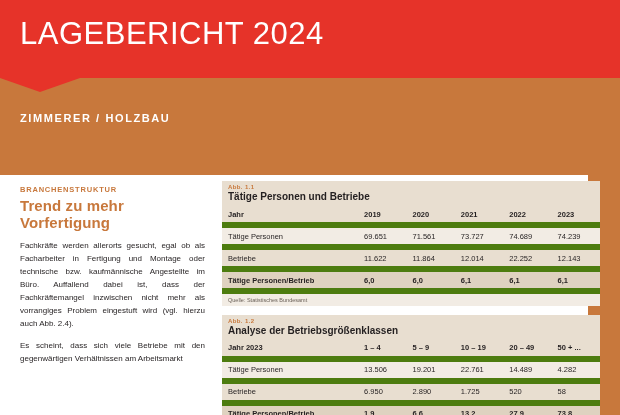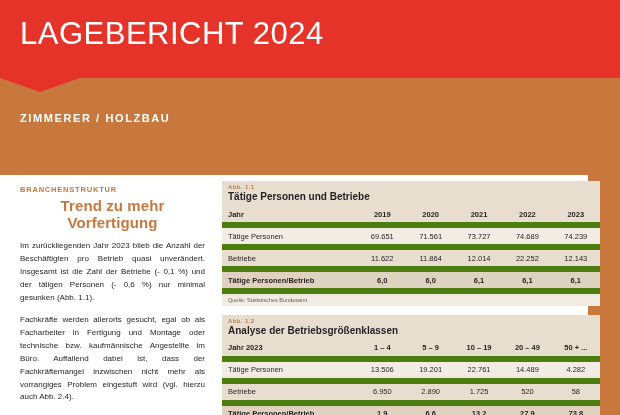--- a/index.html
+++ b/index.html
@@ -73,21 +73,20 @@
     letter-spacing: 0.8px;
     color: #c8783c;
     margin-bottom: 3px;
   }
   .headline {
     font-size: 15px;
     font-weight: bold;
     color: #c8783c;
     margin-bottom: 9px;
     letter-spacing: 0.1px;
-    text-align: center;
   }
   .para {
     font-size: 8px;
     line-height: 1.62;
     color: #231f20;
     margin-bottom: 9px;
     text-align: justify;
   }
   
   .col-right {
@@ -121,21 +120,21 @@
     font-size: 7.5px;
     color: #231f20;
     padding: 3.5px 6px;
     text-align: left;
     border-bottom: 6px solid #4d7c0f;
   }
   tr.row-head td { font-weight: bold; background: #e8ded0; }
   tr.row-a td { background: #f2ece4; }
   tr.row-b td { background: #e8ded0; }
   tr.row-c td { background: #dfd2c0; font-weight: bold; }
-  td.c { text-align: center; }
+  td.c { text-align: left; }
   .source {
     background: #f2ece4;
     font-size: 5.5px;
     color: #6b6158;
     padding: 2.5px 6px 3px 6px;
   }
   .col0 { width: 36%; }
   .coln { width: 12.8%; }
 </style>
 </head>
@@ -153,21 +152,20 @@
     <polygon points="0,0 620,0 620,8 80,8 40,22 0,8" fill="#e63329"></polygon>
   </svg>
 
   <div class="subtitle">ZIMMERER / HOLZBAU</div>
 
   <div class="content">
 
     <div class="col-left">
       <div class="kicker">BRANCHENSTRUKTUR</div>
       <div class="headline">Trend zu mehr Vorfertigung</div>
-      <p class="para">Im zurückliegenden Jahr 2023 blieb die Anzahl der Beschäftigten pro Betrieb quasi unverändert. Insgesamt ist die Zahl der Betriebe (- 0,1 %) und der tätigen Personen (- 0,6 %) nur minimal gesunken (Abb. 1.1).</p>
       <p class="para">Fachkräfte werden allerorts gesucht, egal ob als Facharbeiter in Fertigung und Montage oder technische bzw. kaufmännische Angestellte im Büro. Auffallend dabei ist, dass der Fachkräftemangel inzwischen nicht mehr als vorrangiges Problem eingestuft wird (vgl. hierzu auch Abb. 2.4).</p>
       <p class="para">Es scheint, dass sich viele Betriebe mit den gegenwärtigen Verhältnissen am Arbeitsmarkt</p>
     </div>
 
     <div class="col-right">
 
       <div class="fig-block">
         <div class="fig-head">
           <div class="fig-num">Abb. 1.1</div>
           <div class="fig-title">Tätige Personen und Betriebe</div>

